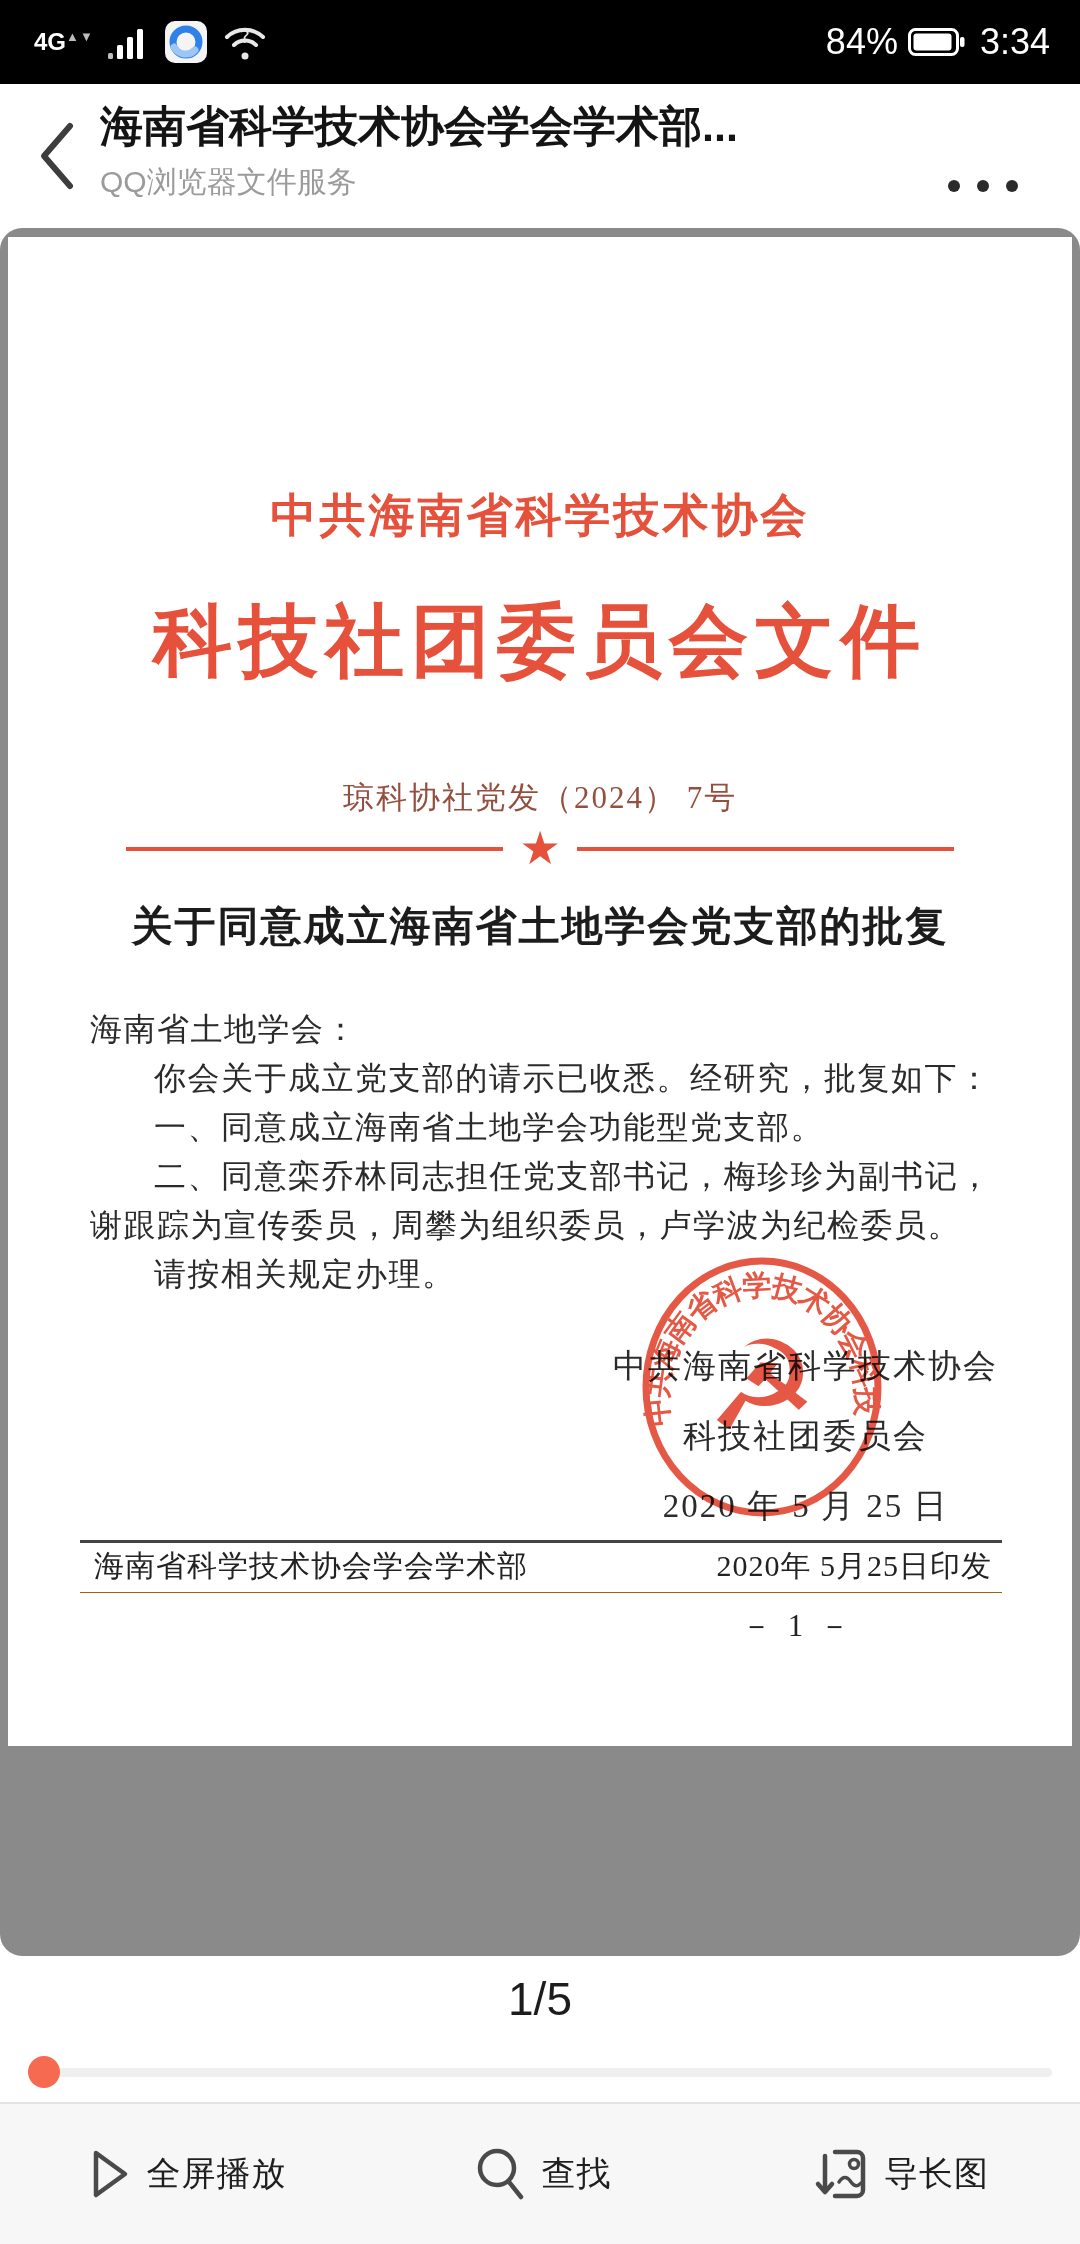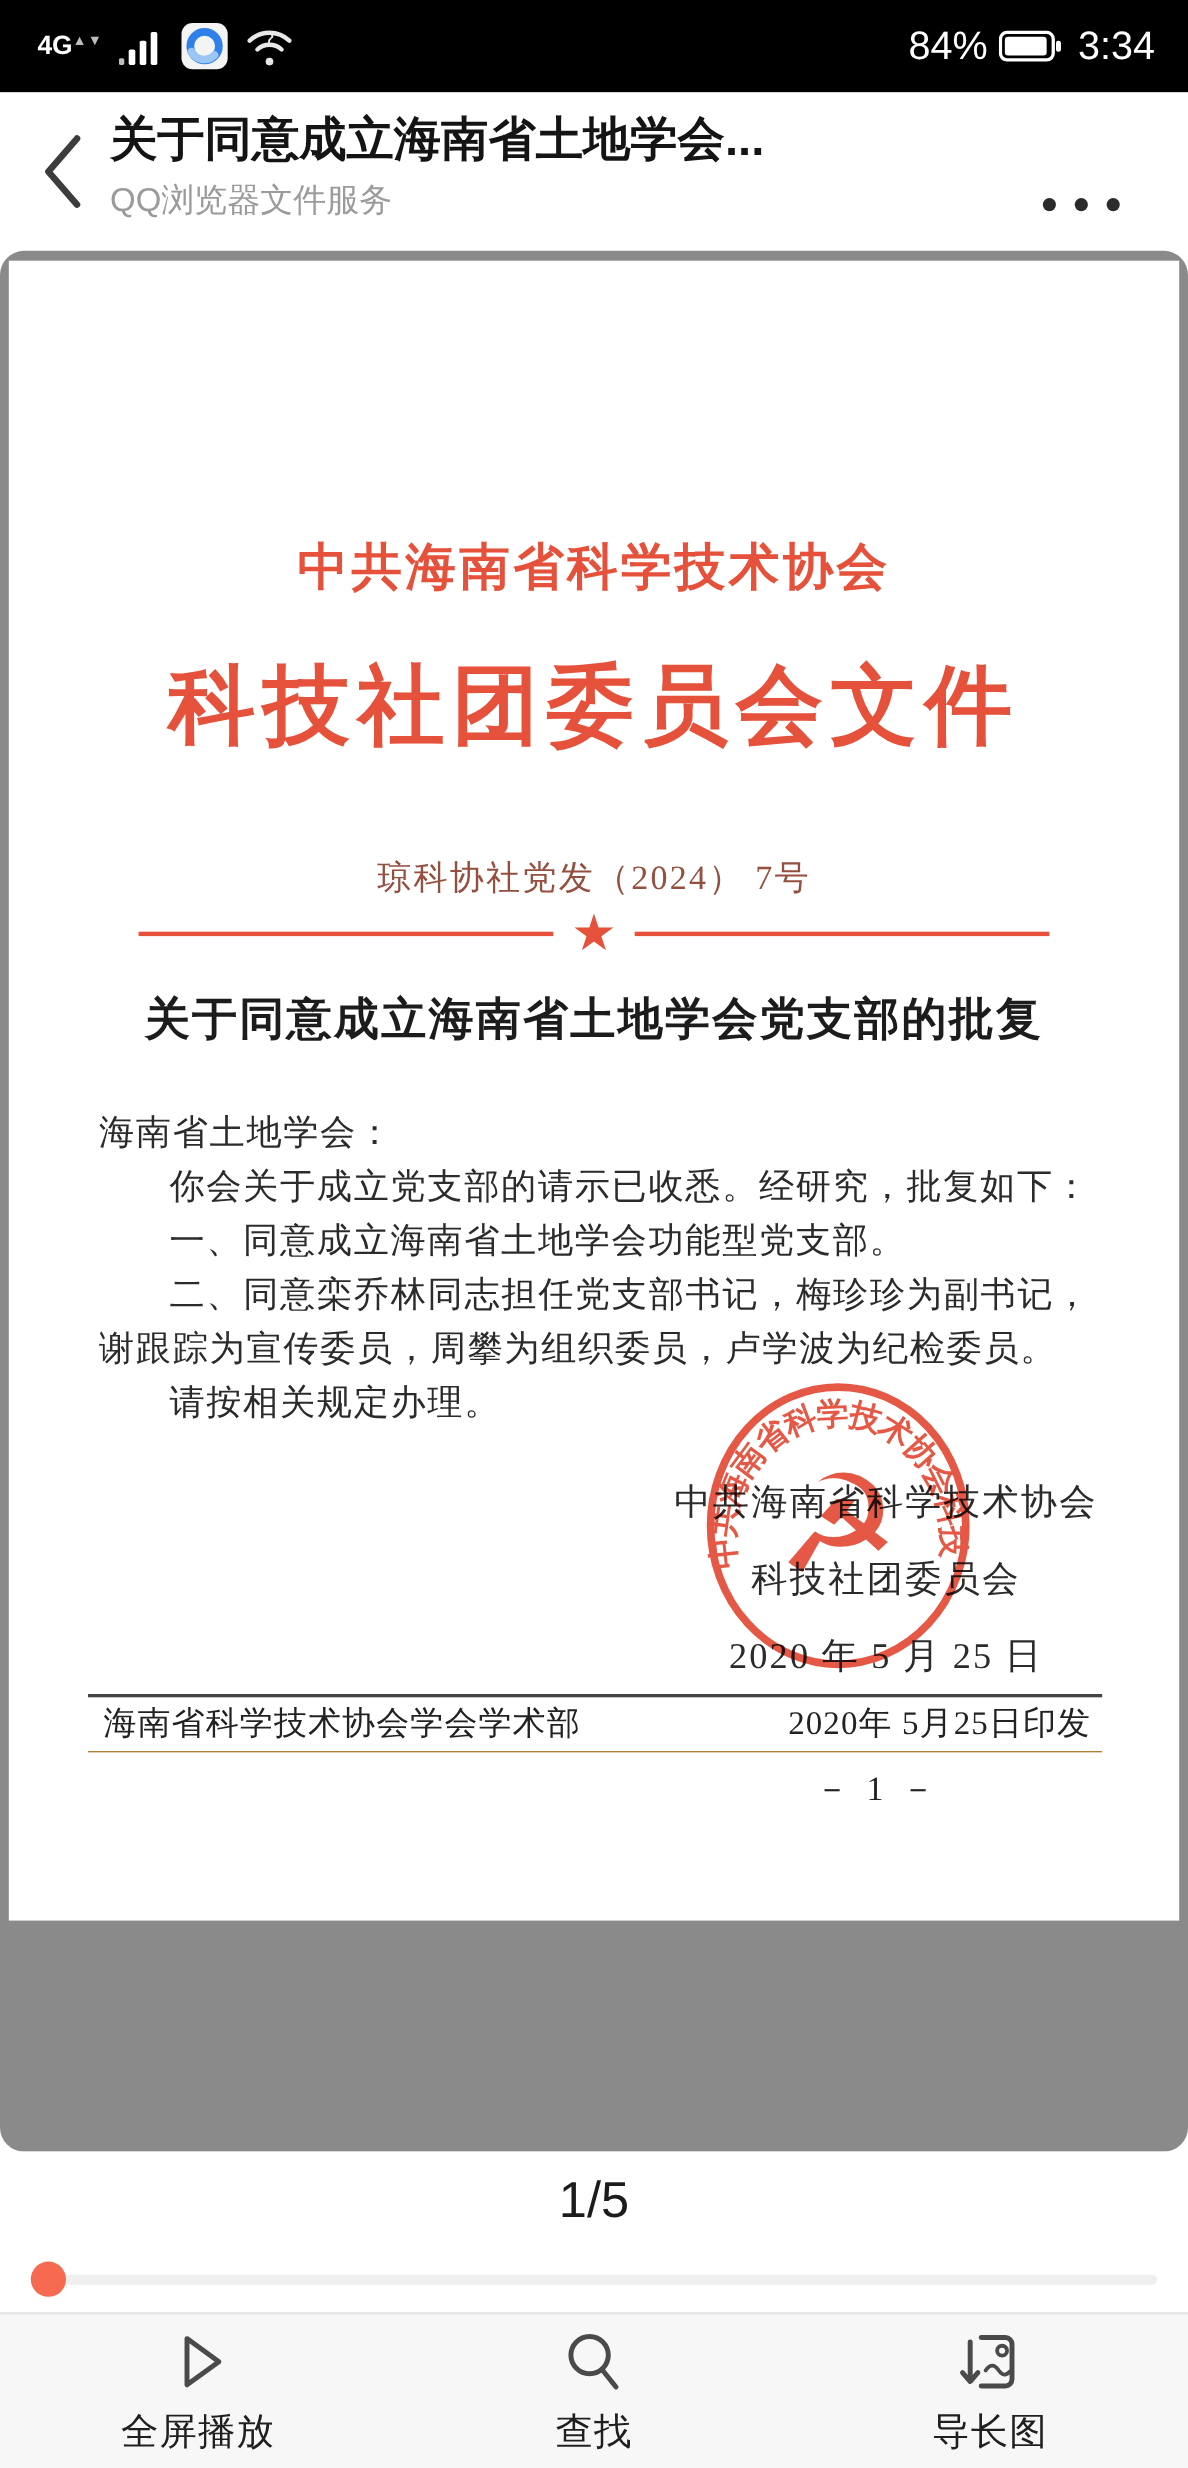--- a/index.html
+++ b/index.html
@@ -70,21 +70,21 @@
   
   .bottom-panel{position:absolute;left:0;top:1956px;width:1080px;height:288px;background:#fff;}
   .page-indicator{position:absolute;top:16px;left:0;width:100%;text-align:center;
     font-size:46px;color:#1c1c1c;}
   .slider{position:absolute;left:0;top:88px;width:1080px;height:56px;cursor:pointer;}
   .slider .track{position:absolute;left:28px;right:28px;top:24px;height:9px;border-radius:5px;background:#efefef;}
   .slider .thumb{position:absolute;left:28px;top:12px;width:32px;height:32px;border-radius:50%;
     background:var(--slider-thumb);}
   .toolbar{position:absolute;left:0;top:146px;width:1080px;height:142px;background:#f7f7f7;
     border-top:2px solid #e4e4e4;display:flex;}
-  .tool-item{flex:1;display:flex;flex-direction:column;align-items:center;justify-content:center;
+  .tool-item{flex:1;display:flex;flex-direction:row;align-items:center;justify-content:center;
     gap:9px;cursor:pointer;}
   .tool-item .label{font-size:34px;color:#1f1f1f;letter-spacing:1px;}
   .tool-item svg{display:block;}
 </style>
 </head>
 <body>
 
 <div class="screen">
 
   <div class="status-bar">
@@ -122,21 +122,21 @@
     </div>
   </div>
 
   <div class="header">
     <div class="back-btn">
       <svg width="56" height="76" viewBox="0 0 56 76">
         <polyline points="40,8 14,38 40,68" fill="none" stroke="#3d3d3d" stroke-width="6" stroke-linecap="round" stroke-linejoin="round"></polyline>
       </svg>
     </div>
     <div class="header-texts">
-      <div class="header-title">关于同意成立海南省土地学会...</div>
+      <div class="header-title">海南省科学技术协会学会学术部...</div>
       <div class="header-subtitle">QQ浏览器文件服务</div>
     </div>
     <div class="menu-dots">
       <i></i>
         <i></i>
         <i></i>
     </div>
   </div>
 
   <div class="viewer">

